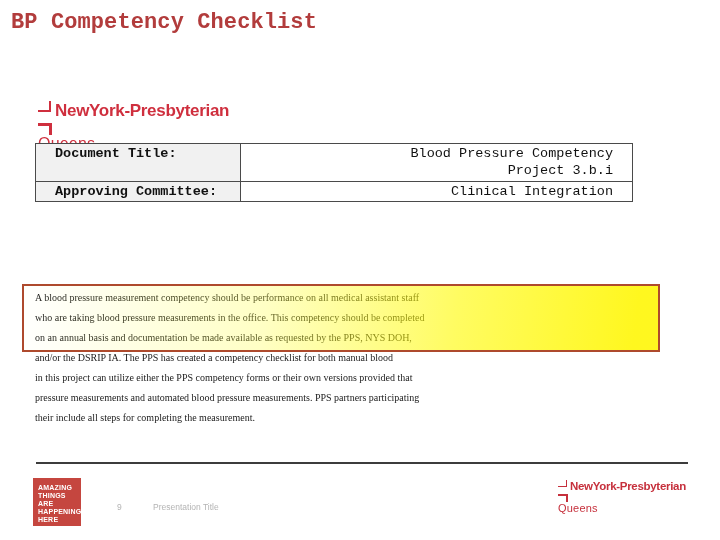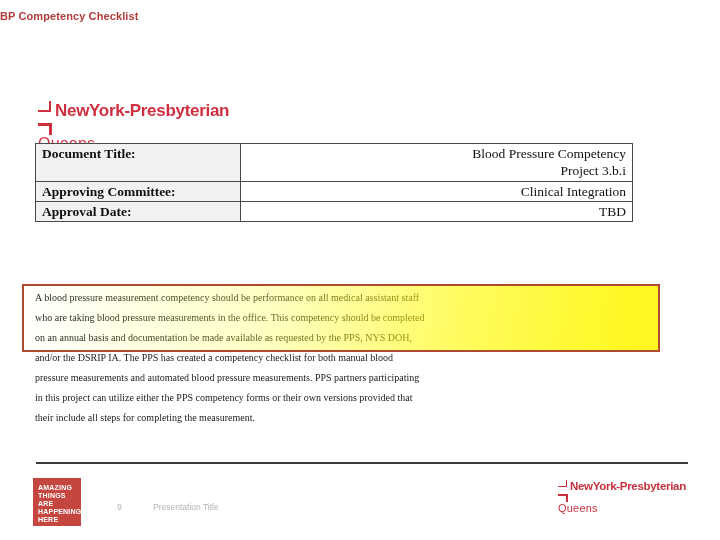--- a/index.html
+++ b/index.html
@@ -6,24 +6,25 @@
   body {
     width: 720px; height: 540px;
     position: relative;
     background: #ffffff;
     font-family: "Liberation Sans", sans-serif;
     overflow: hidden;
   }
 
   
   .slide-title {
-    position: absolute; left: 0; top: 10px;
-    font-size: 11px; font-weight: bold;
+    position: absolute; left: 11px; top: 10px;
+    font-size: 22px; font-weight: bold;
     color: #b23c3c;
     letter-spacing: 0.1px;
+    font-family: Liberation Mono, monospace;
   }
 
   
   .nyp-logo { color: #cf2f3e; }
   .nyp-row { display: flex; }
   .nyp-row1 { align-items: flex-start; }
   .nyp-row2 { align-items: flex-start; flex-direction: column; }
   .nyp-wordmark { font-weight: bold; letter-spacing: -0.3px; }
   .nyp-sub { font-weight: normal; letter-spacing: 0.2px; }
 
@@ -55,24 +56,25 @@
     position: absolute; left: 35px; top: 143px;
     width: 598px;
     border-collapse: collapse;
     table-layout: fixed;
     font-family: "Liberation Serif", serif;
     font-size: 13.5px;
     color: #111;
   }
   .doc-table td {
     border: 1.5px solid #4a4a4a;
-    padding: 1px 6px;
+    padding: 1px 19px;
     vertical-align: top;
     line-height: 17px;
     white-space: pre-line;
+    font-family: Liberation Mono, monospace;
   }
   .doc-table td.lbl { font-weight: bold; background: #f1f1f1; }
   .doc-table td.val { background: #ffffff; text-align: right; }
 
   
   .body-text {
     position: absolute; left: 35px; top: 288px;
     font-family: "Liberation Serif", serif;
     font-size: 10px; line-height: 20px;
     color: #1b1b1b;
@@ -141,34 +143,30 @@
   <tbody>
     <tr style="height:38px">
       <td class="lbl">Document Title:</td>
       <td class="val">Blood Pressure Competency
 Project 3.b.i</td>
     </tr>
     <tr style="height:18px">
       <td class="lbl">Approving Committee:</td>
       <td class="val">Clinical Integration</td>
     </tr>
-    <tr style="height:18px">
-      <td class="lbl">Approval Date:</td>
-      <td class="val">TBD</td>
-    </tr>
   </tbody>
 </table>
 
 <div class="body-text">
   <div>A blood pressure measurement competency should be performance on all medical assistant staff</div>
   <div>who are taking blood pressure measurements in the office. This competency should be completed</div>
   <div>on an annual basis and documentation be made available as requested by the PPS, NYS DOH,</div>
   <div>and/or the DSRIP IA. The PPS has created a competency checklist for both manual blood</div>
+  <div>in this project can utilize either the PPS competency forms or their own versions provided that</div>
   <div>pressure measurements and automated blood pressure measurements. PPS partners participating</div>
-  <div>in this project can utilize either the PPS competency forms or their own versions provided that</div>
   <div>their include all steps for completing the measurement.</div>
 </div>
 
 <div class="highlight-overlay"></div>
 
 <div class="footer-rule"></div>
 
 <div class="footer-badge">
   <div>AMAZING</div>
   <div>THINGS</div>

